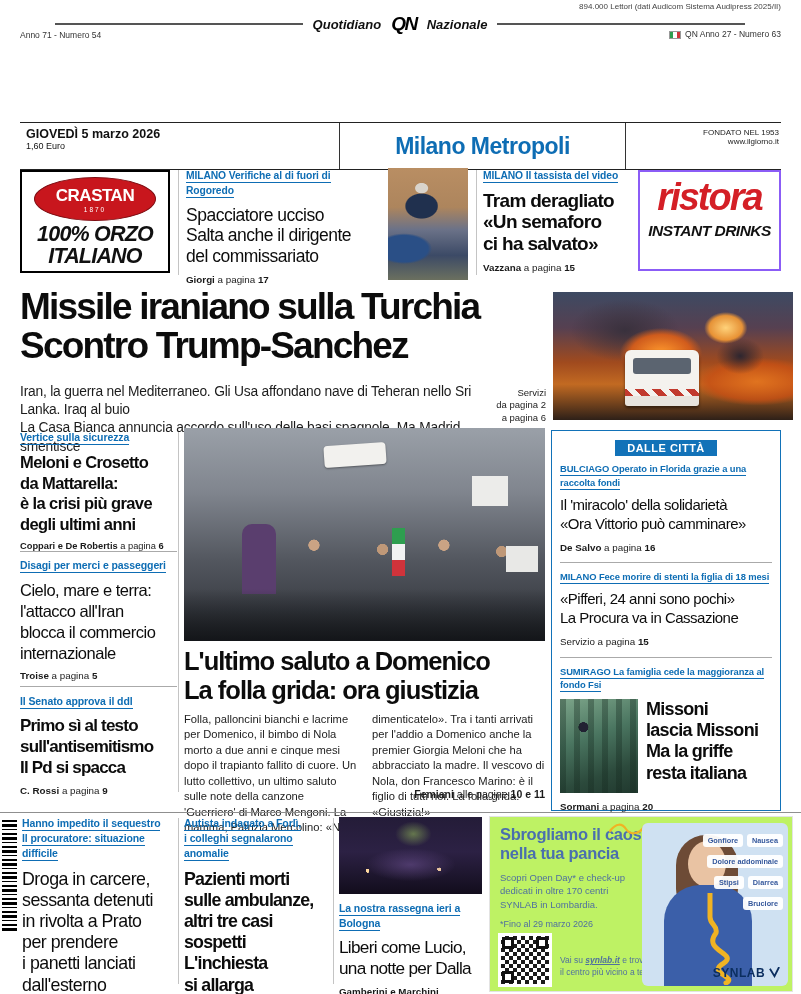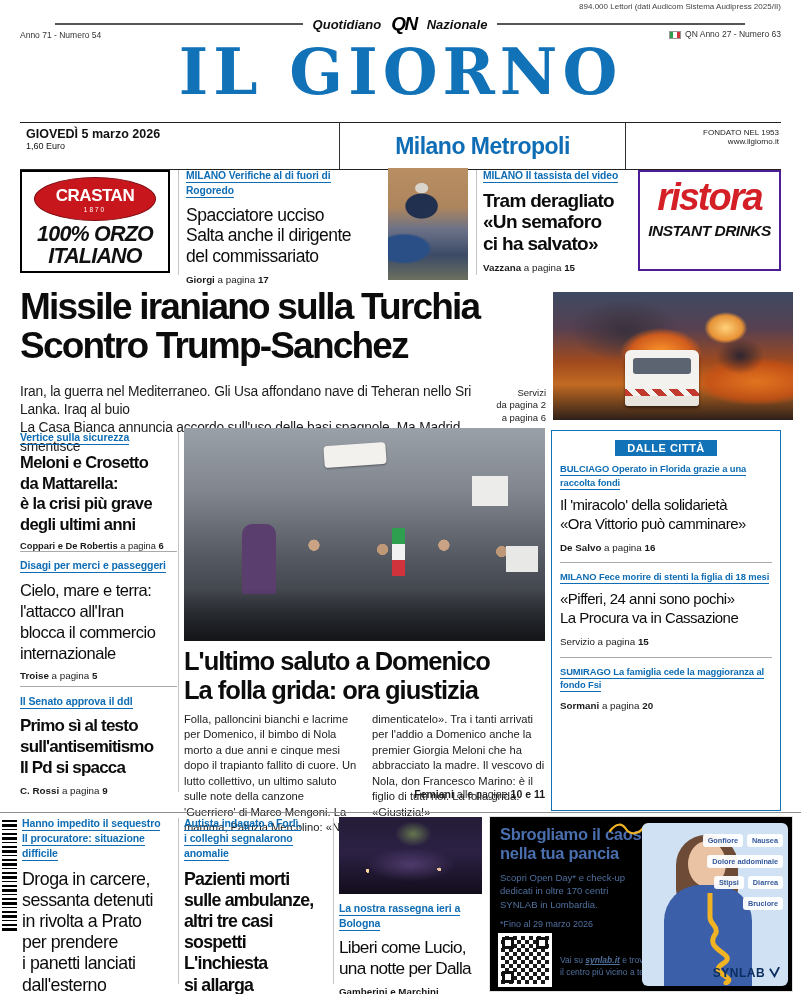--- a/index.html
+++ b/index.html
@@ -42,21 +42,20 @@
 
   <div class="abs" style="top:30px; left:20px; font-size:8.5px; color:#333;">Anno 71 - Numero 54</div>
   <div class="abs" style="top:29px; right:20px; font-size:8.5px; color:#333;">
     <span class="flag">
         <i style="background:#2e9e4f;"></i>
         <i style="background:#fff;"></i>
         <i style="background:#d0333b;"></i>
       </span><span>QN Anno 27 - Numero 63</span>
   </div>
 
-  <div class="abs" style="top:38px; left:0; width:801px; text-align:center; font-family:'DejaVu Serif', serif; font-weight:bold; font-size:63px; letter-spacing:5px; color:#1272b8; line-height:1.1;">IL GIORNO</div>
 
   <div class="abs" style="top:122px; left:20px; width:761px; height:48px; border-top:1.5px solid #222; border-bottom:1.5px solid #222; display:flex;">
     <div style="width:320px; padding:4px 6px; border-right:1px solid #333;">
       <div style="font-size:12.5px; font-weight:800;">GIOVEDÌ 5 marzo 2026</div>
       <div style="font-size:9px;">1,60 Euro</div>
     </div>
     <div style="flex:1; display:flex; align-items:center; justify-content:center; font-size:23px; font-weight:800; color:#0e6db4; letter-spacing:-0.5px;">Milano Metropoli</div>
     <div style="width:156px; padding:5px 2px; text-align:right; border-left:1px solid #333; font-size:8px; color:#222;">
       <div>FONDATO NEL 1953</div>
       <div>www.ilgiorno.it</div>
@@ -91,21 +90,21 @@
   <div class="vr abs" style="left:476px; top:170px; height:105px;"></div>
 
   <div class="abs" style="left:483px; top:169px; width:150px;">
     <div class="kicker"><span class="u"><b class="tag">MILANO</b><span> Il tassista del video</span></span></div>
     <div class="hl b pre" style="font-size:19px; line-height:1.13; margin-top:6px; letter-spacing:-0.7px;">Tram deragliato
 «Un semaforo
 ci ha salvato»</div>
     <div class="byline pre" style="margin-top:8px;"><b>Vazzana</b><span> a pagina </span><b>15</b></div>
   </div>
 
-  <div class="abs" style="left:638px; top:170px; width:143px; height:101px; border:2px solid #4c1d95; text-align:center;">
+  <div class="abs" style="left:638px; top:170px; width:143px; height:101px; border:2px solid #8b5cf6; text-align:center;">
     <div style="font-size:38px; font-weight:900; font-style:italic; color:#d41f26; letter-spacing:-2px; line-height:1.05; margin-top:6px;">ristora</div>
     <div style="font-size:15.5px; font-weight:900; font-style:italic; letter-spacing:-0.5px; color:#111; margin-top:4px;">INSTANT DRINKS</div>
   </div>
 
   <div class="abs hl b pre" style="left:20px; top:287px; width:540px; font-size:37px; line-height:1.06; font-weight:900; letter-spacing:-1.8px;">Missile iraniano sulla Turchia
 Scontro Trump-Sanchez</div>
 
   <div class="abs" style="left:553px; top:292px; width:240px; height:128px; background:
       radial-gradient(ellipse 34px 26px at 78% 50%, rgba(40,36,48,.95), transparent 70%),
       radial-gradient(ellipse 30px 22px at 72% 28%, #ffd27a, rgba(255,160,50,.85) 55%, transparent 72%),
@@ -192,20 +191,30 @@
     <div style="padding:7px 8px 0 8px;">
       <div class="kicker" style="font-size:9.4px;"><span class="u"><b class="tag">MILANO</b><span> Fece morire di stenti la figlia di 18 mesi</span></span></div>
       <div class="hl r pre" style="font-size:15px; line-height:1.28; margin-top:6px; letter-spacing:-0.5px;">«Pifferi, 24 anni sono pochi»
 La Procura va in Cassazione</div>
       <div class="byline" style="margin-top:8px;"><b></b><span>Servizio a pagina </span><b>15</b></div>
     </div>
     <div class="hrule" style="margin:10px 8px 0 8px;"></div>
 
     <div style="padding:7px 8px 0 8px; position:relative;">
       <div class="kicker" style="font-size:9.4px;"><span class="u"><b class="tag">SUMIRAGO</b><span> La famiglia cede la maggioranza al fondo Fsi</span></span></div>
+      <div style="display:flex; margin-top:7px; gap:8px;">
+        <div style="width:78px; height:94px; flex:0 0 78px; background:
+            repeating-linear-gradient(90deg, rgba(20,40,30,.35) 0 6px, transparent 6px 14px),
+            radial-gradient(circle 8px at 30% 30%, #223 60%, transparent 65%),
+            linear-gradient(160deg, #7da58a 0%, #4a7560 40%, #2c4a3c 75%, #20382e 100%);"></div>
+        <div class="hl b pre" style="font-size:18px; line-height:1.18; letter-spacing:-0.7px;">Missoni
+lascia Missoni
+Ma la griffe
+resta italiana</div>
+      </div>
       <div class="byline" style="margin-top:8px;"><b>Sormani</b><span> a pagina </span><b>20</b></div>
     </div>
   </div>
 
   <div class="hrule abs" style="left:0; top:812px; width:801px; background:#8f8f8f;"></div>
 
   <div class="abs" style="left:2px; top:820px; width:15px; height:112px; background:repeating-linear-gradient(180deg, #000 0 2px, #fff 2px 4px, #000 4px 7px, #fff 7px 9px, #000 9px 10px, #fff 10px 13px);"></div>
 
   <div class="abs" style="left:22px; top:816px; width:152px;">
     <div class="kicker" style="font-size:10.5px; line-height:1.45;"><span class="u">Hanno impedito il sequestro</span><br><span class="u">Il procuratore: situazione difficile</span></div>
@@ -239,21 +248,21 @@
         radial-gradient(ellipse 60px 22px at 50% 62%, rgba(120,90,160,.5), transparent 75%),
         radial-gradient(circle 3px at 20% 70%, #ffd9a0 60%, transparent 65%),
         radial-gradient(circle 3px at 70% 68%, #ffd9a0 60%, transparent 65%),
         linear-gradient(180deg, #241c38 0%, #2c2144 45%, #120d1c 100%);"></div>
     <div class="kicker" style="font-size:10.5px; margin-top:7px;"><span class="u">La nostra rassegna ieri a Bologna</span></div>
     <div class="hl r pre" style="font-size:17.2px; line-height:1.2; margin-top:6px; letter-spacing:-0.7px;">Liberi come Lucio,
 una notte per Dalla</div>
     <div class="byline pre" style="margin-top:6px; line-height:1.35;"><b>Gamberini e Marchini</b></div>
   </div>
 
-  <div class="abs" style="left:489px; top:816px; width:304px; height:176px; background:#000000; border:1px solid #e3e3e3;">
+  <div class="abs" style="left:489px; top:816px; width:304px; height:176px; background:#bef264; border:1px solid #e3e3e3;">
     <div class="pre" style="position:absolute; left:10px; top:8px; width:175px; font-size:16.5px; font-weight:700; line-height:1.15; color:#4a6fae; letter-spacing:-0.3px;">Sbrogliamo il caos
 nella tua pancia</div>
     <svg style="position:absolute; left:118px; top:4px;" width="44" height="14" viewBox="0 0 44 14">
       <path d="M2 10 C8 2, 14 2, 18 8 S30 14, 36 6" stroke="#f0b323" stroke-width="2.2" fill="none" stroke-linecap="round"></path>
     </svg>
     <div class="pre" style="position:absolute; left:10px; top:54px; width:175px; font-size:9.5px; line-height:1.4; color:#50709f;">Scopri Open Day* e check-up
 dedicati in oltre 170 centri
 SYNLAB in Lombardia.</div>
     <div style="position:absolute; left:10px; top:102px; font-size:9px; color:#50709f;">*Fino al 29 marzo 2026</div>
     <div style="position:absolute; left:8px; top:116px; width:54px; height:54px; border:3px solid #fff; background:repeating-conic-gradient(#1a1a1a 0% 25%, #fff 0% 50%) 0 0/8px 8px;">

